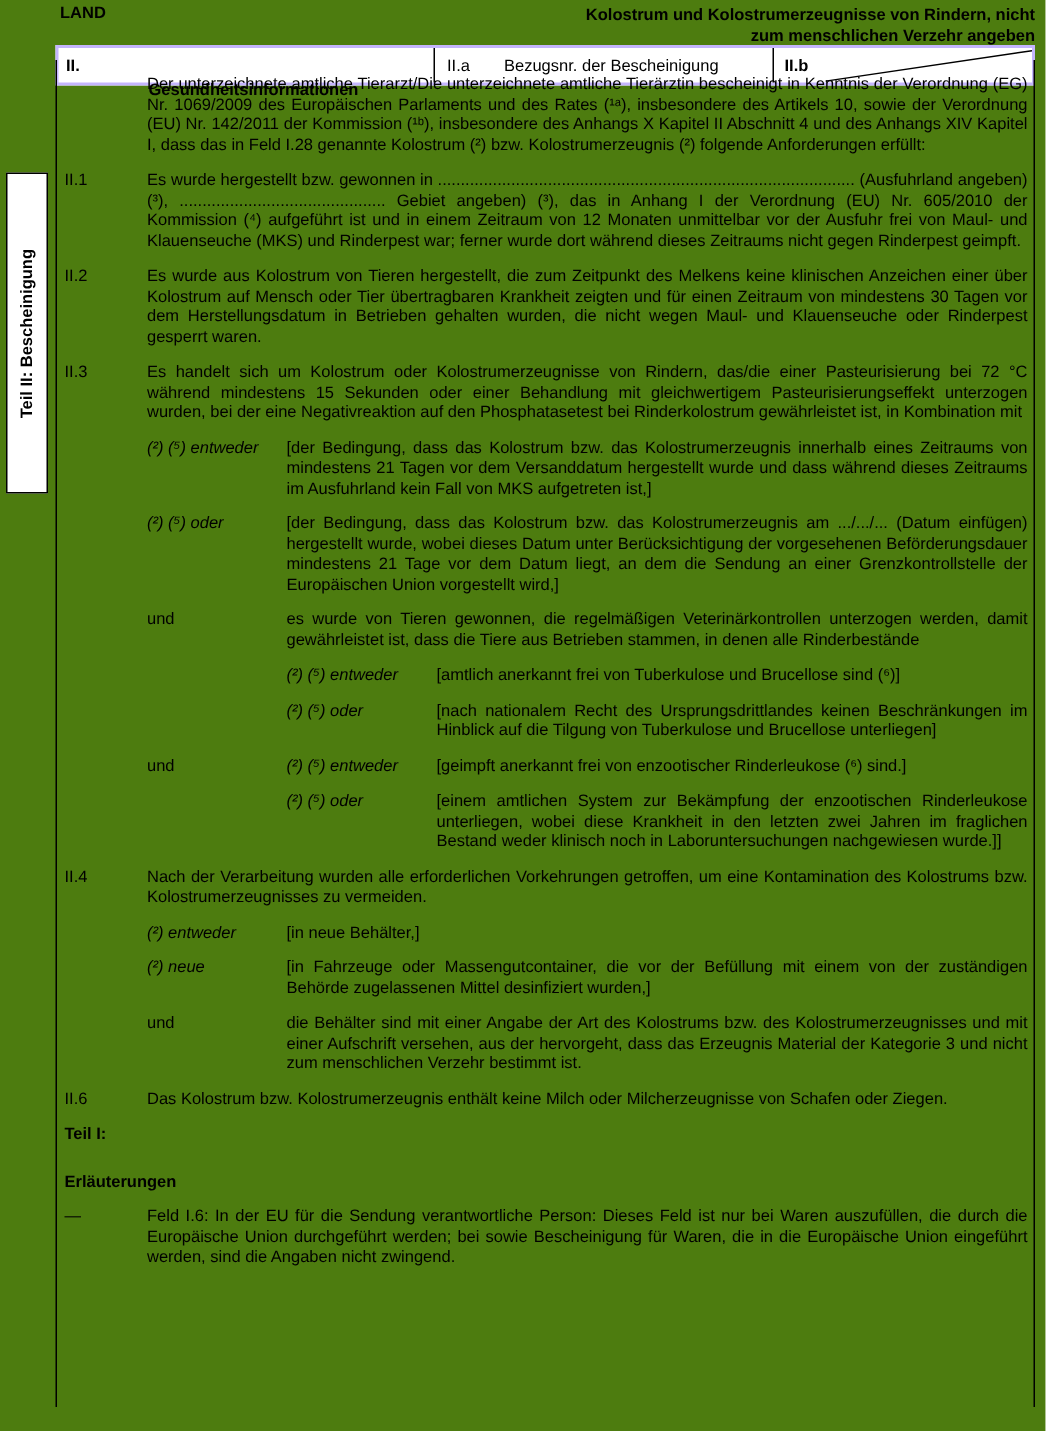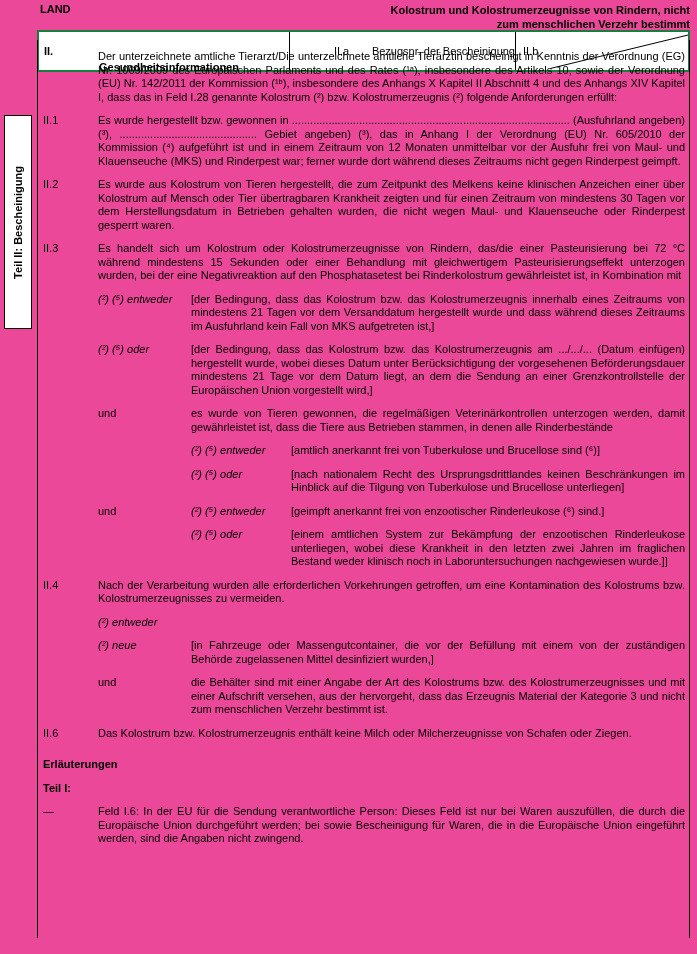--- a/index.html
+++ b/index.html
@@ -1,38 +1,38 @@
 <!DOCTYPE html>
 <html><head>
 <meta charset="utf-8">
 <style>
   html,body { margin:0; padding:0; background:#fff; }
   .page {
-    position:relative; width:697px; height:954px; background:#ec4899;
+    position:relative; width:697px; height:954px; background:#4d7c0f;
     font-family:"Liberation Sans", sans-serif; font-size:11px; color:#000;
     overflow:hidden;
   }
   .land { position:absolute; left:40px; top:3px; font-weight:bold; }
   .doc-title {
     position:absolute; right:7px; top:3px; text-align:right;
     font-weight:bold; line-height:14px; width:420px;
   }
   
   .header-table {
-    position:absolute; left:37px; top:30px; width:653px; height:42px;
-    border:2px solid #15803d; box-sizing:border-box; display:flex; background:#fff;
+    position:absolute; left:37px; top:30px; width:653px; height:27px;
+    border:2px solid #c4b5fd; box-sizing:border-box; display:flex; background:#fff;
   }
   .ht-cell { display:flex; align-items:center; box-sizing:border-box; height:100%; }
   .ht-c1 { width:251px; border-right:1px solid #000; }
   .ht-c1 .ht-code { font-weight:bold; width:55px; padding-left:5px; }
   .ht-c1 .ht-label { font-weight:bold;margin-top:32px; }
-  .ht-c2 { width:226px; border-right:1px solid #000;justify-content:flex-end; }
+  .ht-c2 { width:226px; border-right:1px solid #000; }
   .ht-c2 .ht-code { width:38px; padding-left:8px; }
   .ht-c3 { flex:1; position:relative; }
-  .ht-c3 .ht-code { padding-left:7px; position:relative; z-index:1; }
+  .ht-c3 .ht-code { padding-left:7px; position:relative; z-index:1;font-weight:bold; }
   .ht-diag { position:absolute; left:0; top:0; width:100%; height:100%; }
   
   .sidebar {
     position:absolute; left:4px; top:115px; width:28px; height:214px;
     border:1.5px solid #000; box-sizing:border-box;
     display:flex; align-items:center; justify-content:center; background:#fff;
   }
   .sidebar .vtext {
     writing-mode:vertical-rl; transform:rotate(180deg);
     font-weight:bold; white-space:nowrap; font-size:11px;
@@ -54,21 +54,21 @@
   .dash-col { flex:0 0 55px; width:55px; }
 </style>
 </head>
 <body>
 
 <div class="page">
 
   <div class="land">LAND</div>
   <div class="doc-title">
     <div>Kolostrum und Kolostrumerzeugnisse von Rindern, nicht</div>
-    <div>zum menschlichen Verzehr bestimmt</div>
+    <div>zum menschlichen Verzehr angeben</div>
   </div>
 
   <div class="header-table">
     <div class="ht-cell ht-c1">
       <span class="ht-code">II.</span>
       <span class="ht-label">Gesundheitsinformationen</span>
     </div>
     <div class="ht-cell ht-c2">
       <span class="ht-code">II.a</span>
       <span class="ht-label">Bezugsnr. der Bescheinigung</span>
@@ -155,44 +155,45 @@
 
     <div class="row">
       <div class="col-code">II.4</div>
       <div class="col-text">Nach der Verarbeitung wurden alle erforderlichen Vorkehrungen getroffen, um eine Kontamination des Kolostrums bzw. Kolostrumerzeugnisses zu vermeiden.</div>
     </div>
 
 
     <div class="row">
       <div class="col-code"></div>
       <div class="col-l1 italic">(²) entweder</div>
+      <div class="col-text">[in neue Behälter,]</div>
     </div>
 
     <div class="row">
       <div class="col-code"></div>
       <div class="col-l1 italic">(²) neue</div>
       <div class="col-text">[in Fahrzeuge oder Massengutcontainer, die vor der Befüllung mit einem von der zuständigen Behörde zugelassenen Mittel desinfiziert wurden,]</div>
     </div>
 
     <div class="row">
       <div class="col-code"></div>
       <div class="col-l1">und</div>
       <div class="col-text">die Behälter sind mit einer Angabe der Art des Kolostrums bzw. des Kolostrumerzeugnisses und mit einer Aufschrift versehen, aus der hervorgeht, dass das Erzeugnis Material der Kategorie 3 und nicht zum menschlichen Verzehr bestimmt ist.</div>
     </div>
 
     <div class="row">
       <div class="col-code">II.6</div>
       <div class="col-text">Das Kolostrum bzw. Kolostrumerzeugnis enthält keine Milch oder Milcherzeugnisse von Schafen oder Ziegen.</div>
     </div>
 
+    <div class="row bold">
+      <div>Teil I:</div>
+    </div>
     <div class="row bold notes-heading">
       <div>Erläuterungen</div>
-    </div>
-    <div class="row bold">
-      <div>Teil I:</div>
     </div>
     <div class="row">
       <div class="dash-col">—</div>
       <div class="col-text">Feld I.6: In der EU für die Sendung verantwortliche Person: Dieses Feld ist nur bei Waren auszufüllen, die durch die Europäische Union durchgeführt werden; bei sowie Bescheinigung für Waren, die in die Europäische Union eingeführt werden, sind die Angaben nicht zwingend.</div>
     </div>
 
   </div>
 </div>
 
 </body></html>

